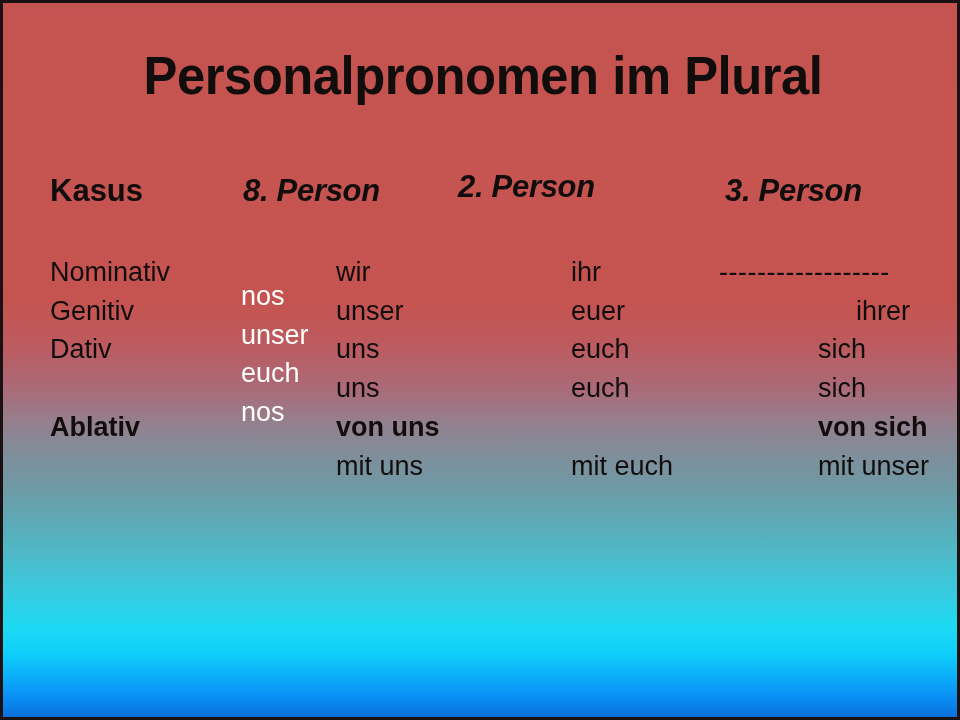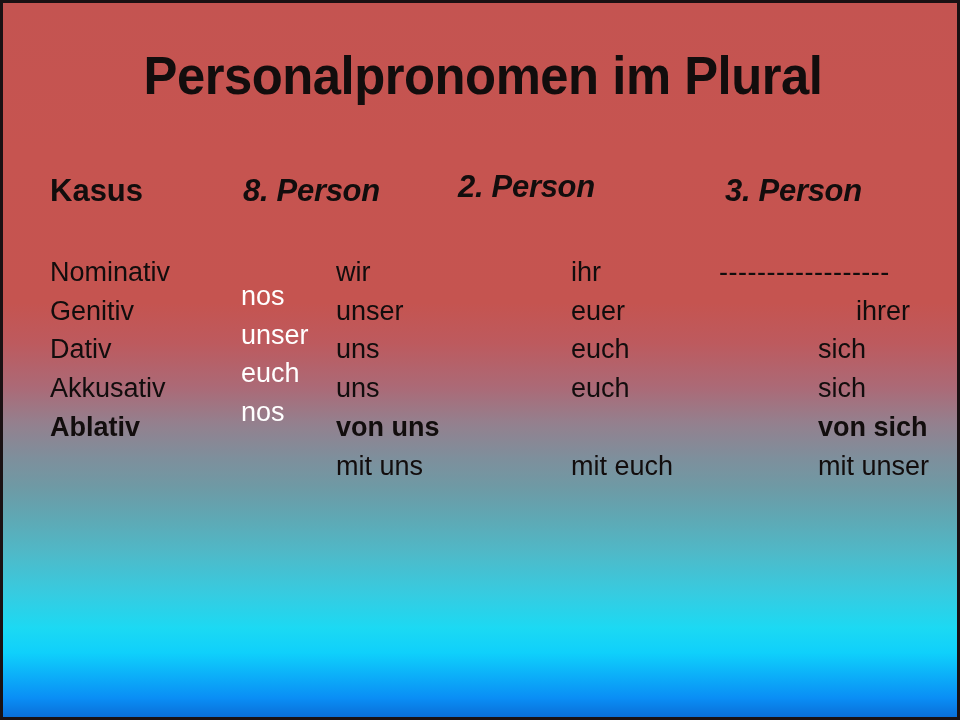--- a/index.html
+++ b/index.html
@@ -141,21 +141,20 @@
     <div class="cell c-p1 r1">unser</div>
     <div class="cell c-p2 r1">euer</div>
     <div class="cell c-p3-ind r1">ihrer</div>
 
     <div class="cell c-kasus r2">Dativ</div>
     <div class="cell latin c-latin r2">euch</div>
     <div class="cell c-p1 r2">uns</div>
     <div class="cell c-p2 r2">euch</div>
     <div class="cell c-p3 r2">sich</div>
 
-    <div class="cell c-kasus r3">Akkusativ</div>
     <div class="cell latin c-latin r3">nos</div>
     <div class="cell c-p1 r3">uns</div>
     <div class="cell c-p2 r3">euch</div>
     <div class="cell c-p3 r3">sich</div>
 
     <div class="cell c-kasus r4">Ablativ</div>
     <div class="cell latin c-latin r4"></div>
     <div class="cell c-p1 r4">von uns</div>
     <div class="cell c-p3 r4">von sich</div>
 

